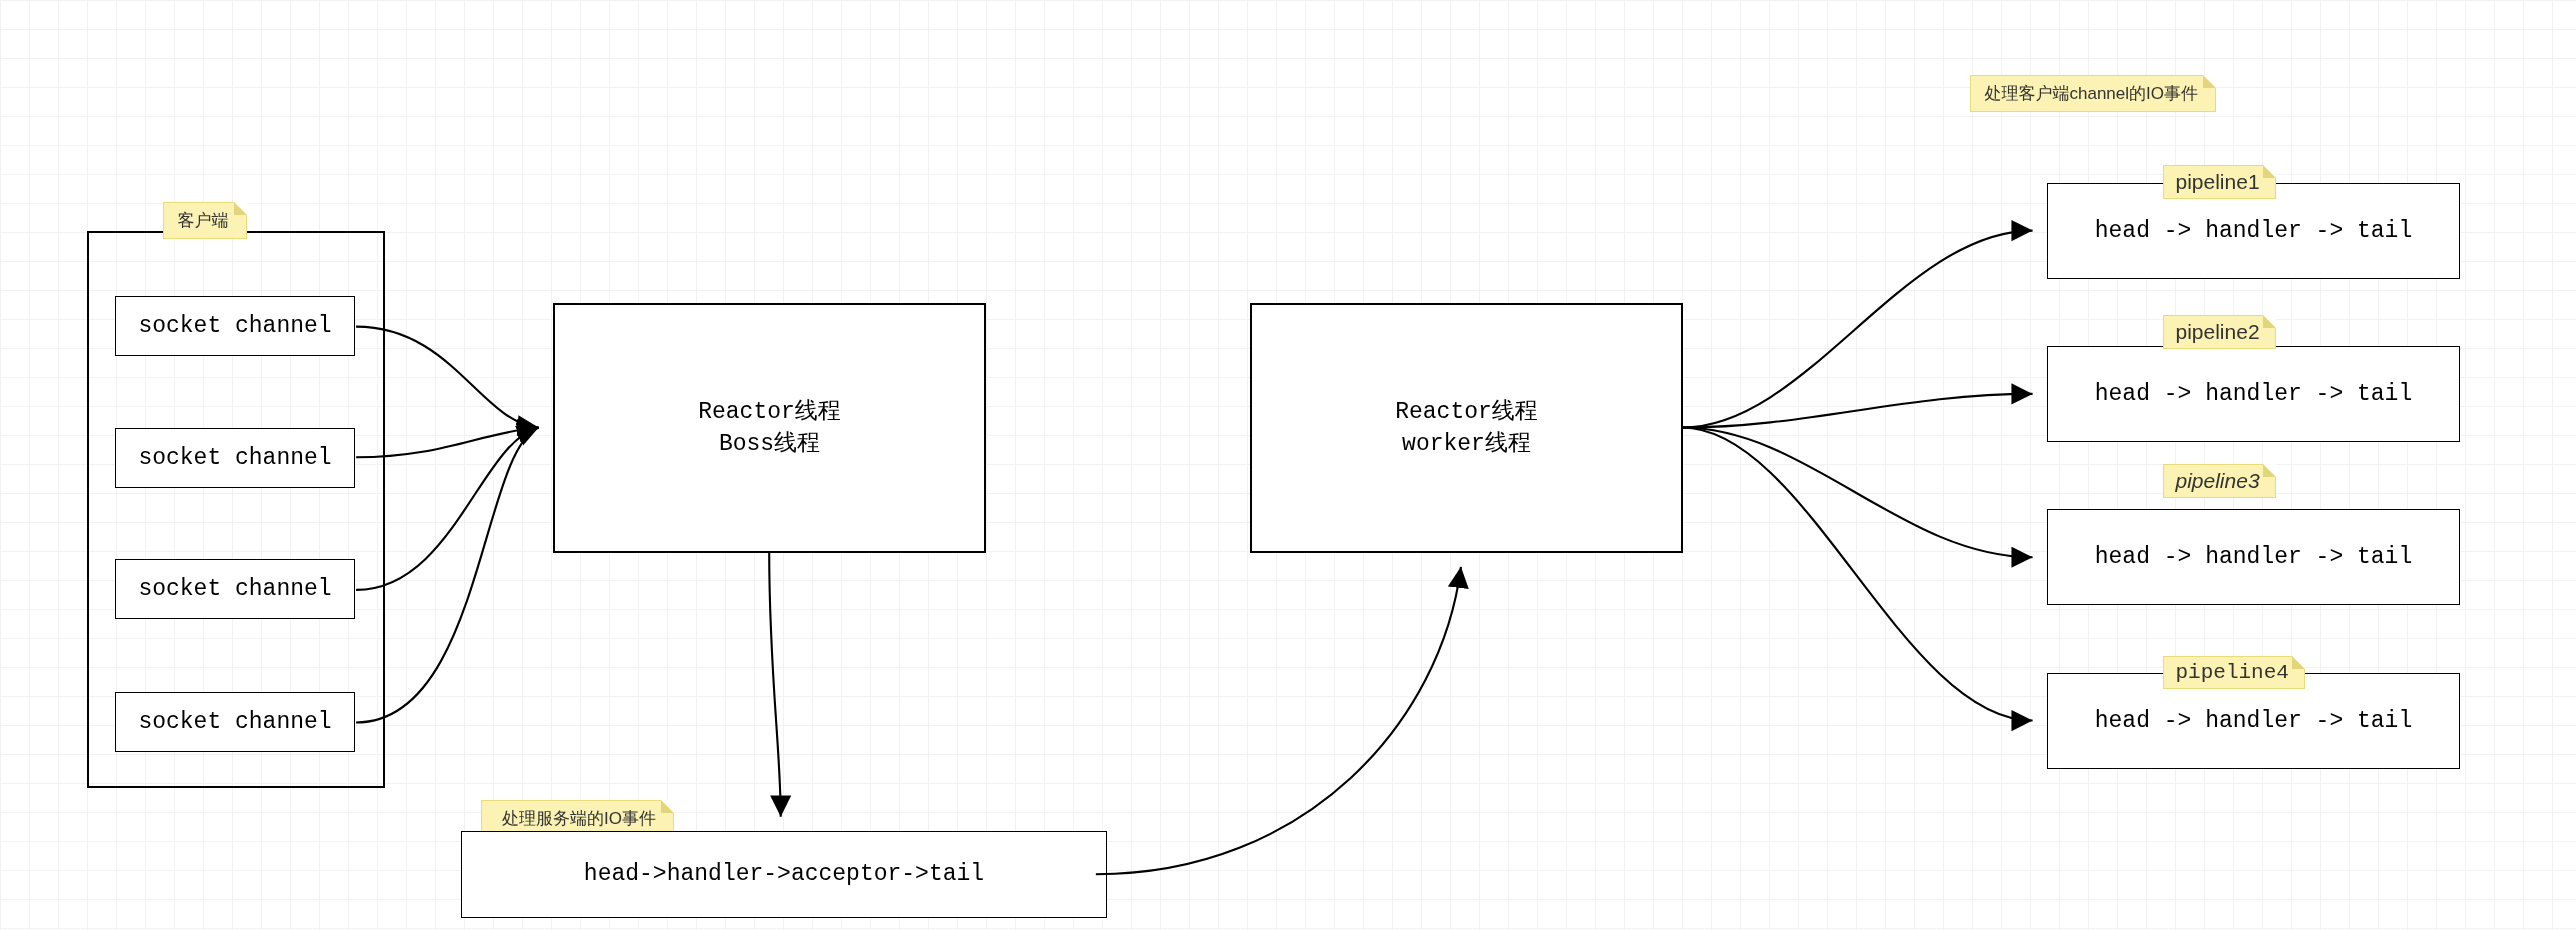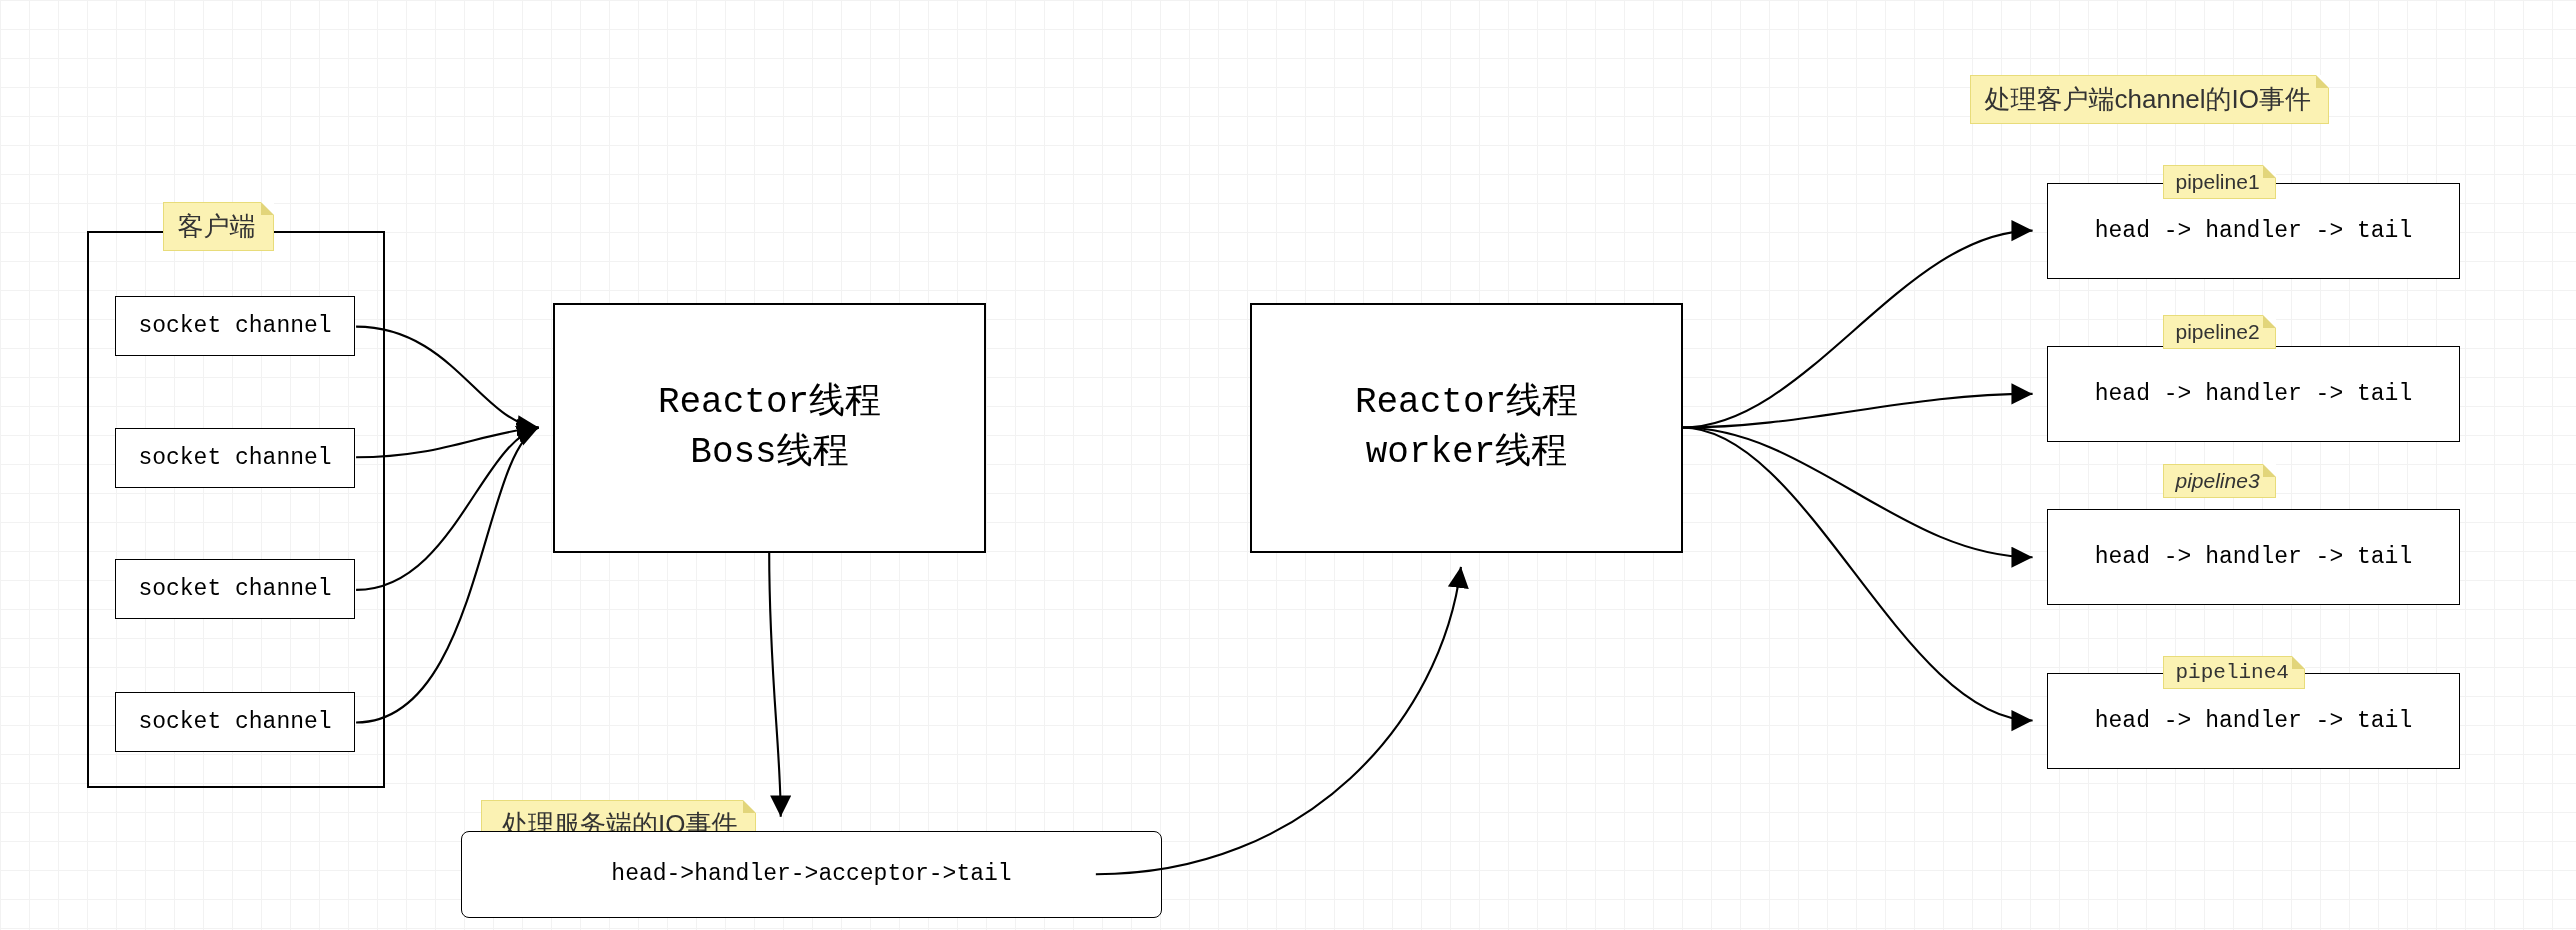--- a/index.html
+++ b/index.html
@@ -32,31 +32,31 @@
     display: flex;
     align-items: center;
     justify-content: center;
     text-align: center;
     font-size: 23px;
     line-height: 1.4;
     box-sizing: border-box;
     padding: 3.8px 7.7px;
     font-family: Liberation Mono, monospace;
   }
-  .box.big { font-size: 36px; border-width: 2.9px; }
+  .box.big { font-size: 23px; border-width: 2.9px; }
   .container {
     position: absolute;
     border: 2.9px solid #000;
     box-sizing: border-box;
   }
   .note {
     position: absolute;
     background: #fbf2b3;
     color: #333;
-    font-size: 26px;
+    font-size: 17px;
     padding: 5.8px 17.3px 5.8px 13.5px;
     box-sizing: border-box;
     border: 1px solid #e8dc7a;
     white-space: nowrap;
   }
   .note::after {
     content: "";
     position: absolute;
     right: -1px;
     top: -1px;
@@ -93,21 +93,21 @@
   </div>
 
   <div class="box big" style="left:553px; top:303px; width:433px; height:250px; flex-direction:column;">
     <div>Reactor线程</div>
     <div>Boss线程</div>
   </div>
 
   <div class="note" style="left:481px; top:800px;padding-left:20px;">
     <span>处理服务端的IO事件</span>
   </div>
-  <div class="box" style="left:461px; top:831px; width:701px; height:87px;border-radius:8px;">
+  <div class="box" style="left:461px; top:831px; width:646px; height:87px;">
     <span>head-&gt;handler-&gt;acceptor-&gt;tail</span>
   </div>
 
   <div class="box big" style="left:1250px; top:303px; width:433px; height:250px; flex-direction:column;">
     <div>Reactor线程</div>
     <div>worker线程</div>
   </div>
 
   <div class="note" style="left:1970px; top:75px;">
     <span>处理客户端channel的IO事件</span>

